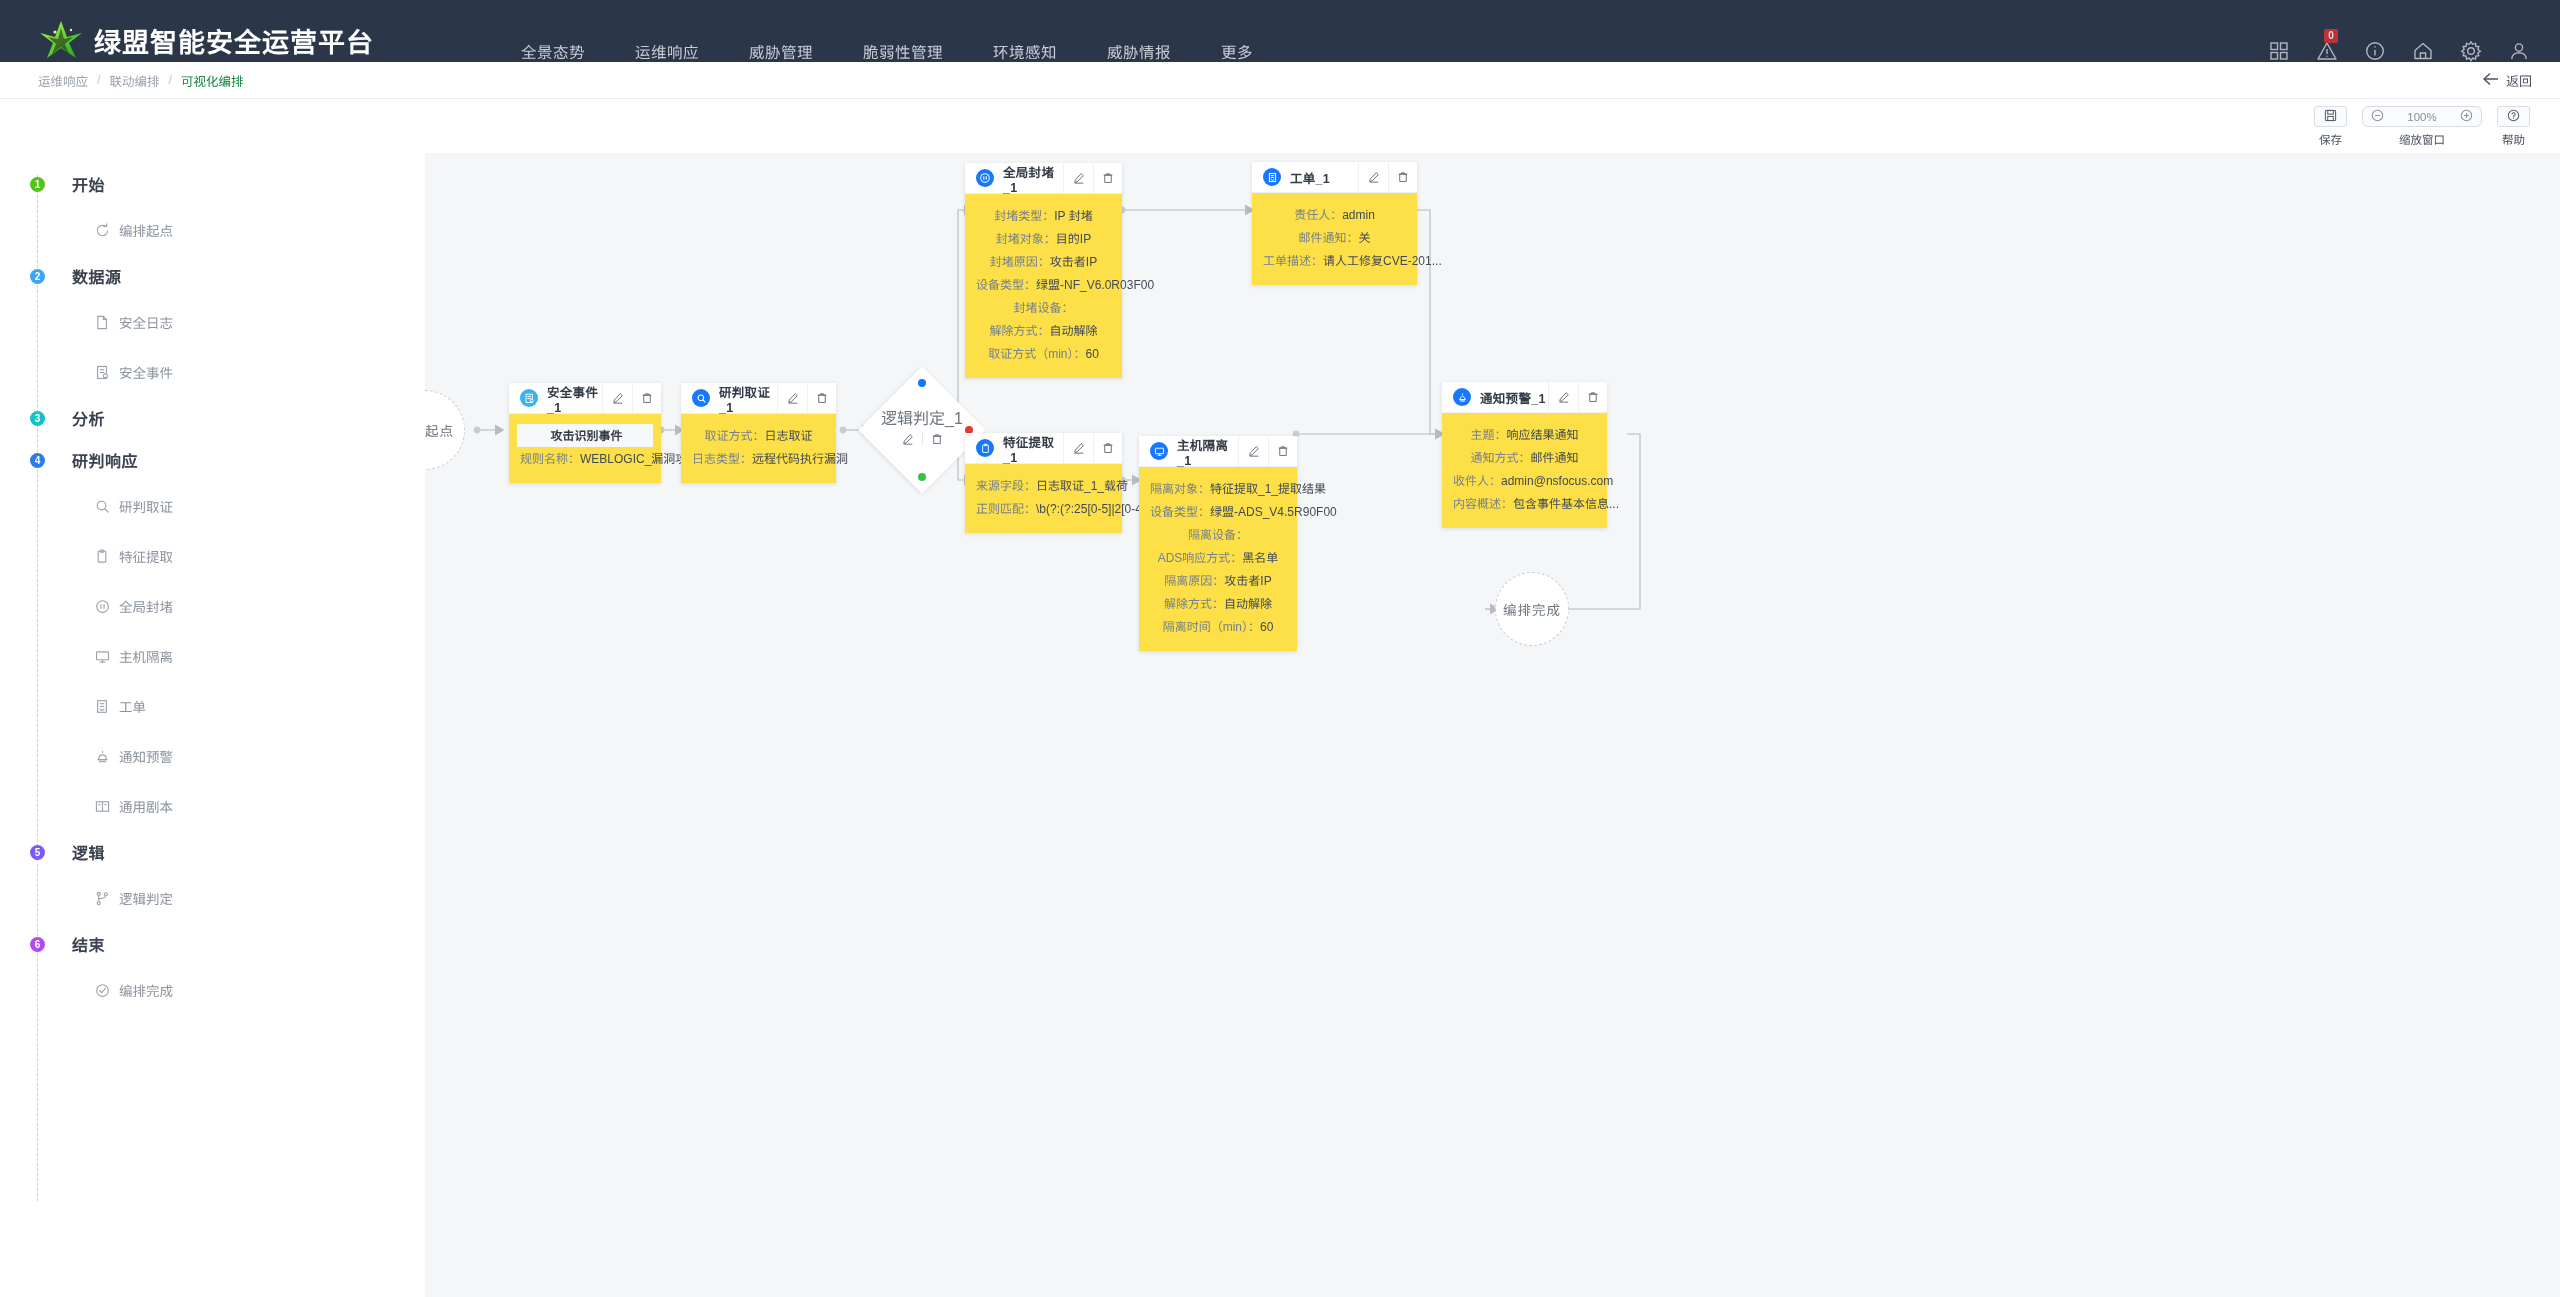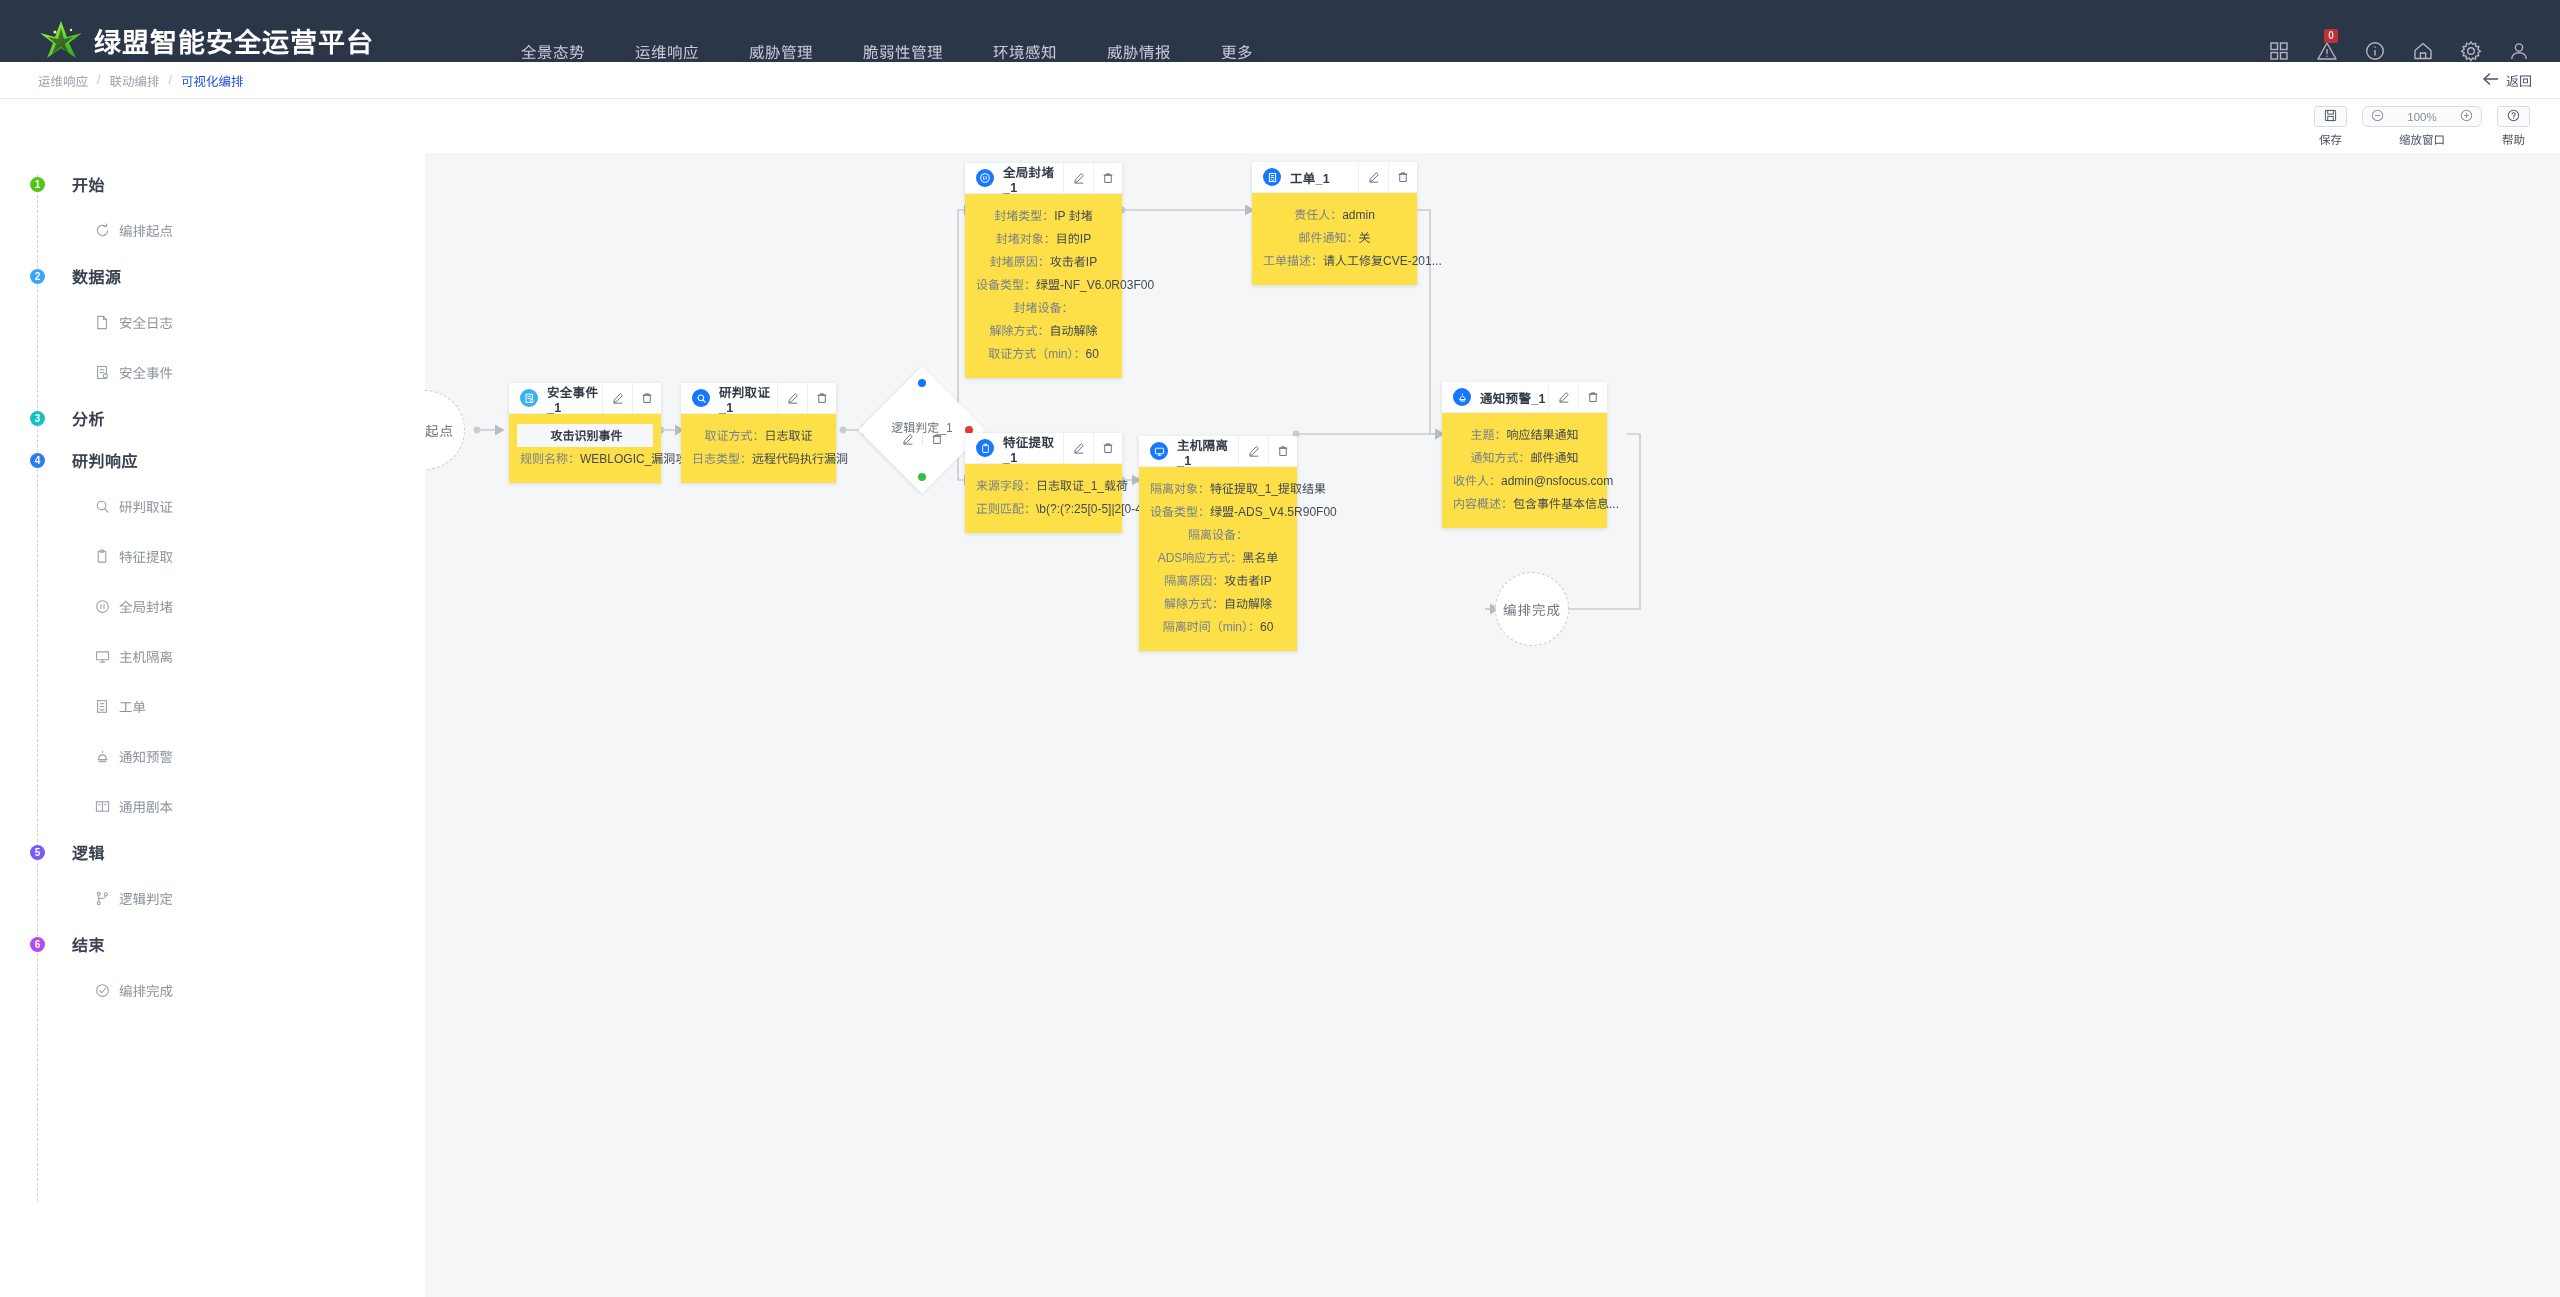--- a/index.html
+++ b/index.html
@@ -37,21 +37,21 @@
     text-align:center; padding:0 2px; font-weight:600;
   }
 
   
   .crumbbar {
     height:37px; border-bottom:1px solid #e9ebee; display:flex; align-items:center;
     position:relative; background:#fff;
   }
   .crumbs { margin-left:38px; display:flex; align-items:center; font-size:12.5px; }
   .crumb { color:#9aa2ad; cursor:pointer; }
-  .crumb.active { color:#1d4ed8; cursor:default; }
+  .crumb.active { color:#15803d; cursor:default; }
   .crumb-sep { color:#c3c8cf; margin:0 9px; }
   .backbtn {
     position:absolute; right:28px; display:flex; align-items:center; gap:7px;
     color:#4a5160; font-size:13px; cursor:pointer;
   }
 
   
   .toolbar {
     height:54px; display:flex; align-items:flex-start; justify-content:flex-end;
     padding-right:30px; padding-top:7px; background:#fff; gap:15px;
@@ -131,22 +131,22 @@
     display:flex; align-items:center; justify-content:center;
     color:#6d757f; font-size:13.5px; letter-spacing:1px;
   }
   
   .diamond { position:absolute; width:90px; height:90px; }
   .diamond .dshape {
     position:absolute; left:0; top:0; width:100%; height:100%;
     background:#fff; transform:rotate(45deg); box-shadow:0 1px 4px rgba(20,30,50,.13);
   }
   .dlabel {
-    position:absolute; width:160px; left:-35px; top:33px; text-align:center;
-    font-size:12px; color:#6d757f;
+    position:absolute; width:160px; left:-35px; top:20px; text-align:center;
+    font-size:16px; color:#6d757f;
   }
   .dacts {
     position:absolute; width:70px; left:10px; top:48px;
     display:flex; align-items:center; justify-content:center; gap:0;
   }
   .dact { width:28px; display:flex; justify-content:center; cursor:pointer; color:#646c78; }
   .dsep { width:1px; height:12px; background:#e2e5e9; }
   .port { position:absolute; width:8px; height:8px; border-radius:50%; }
   .port.blue { background:#1675ff; }
   .port.red  { background:#e8392f; }

